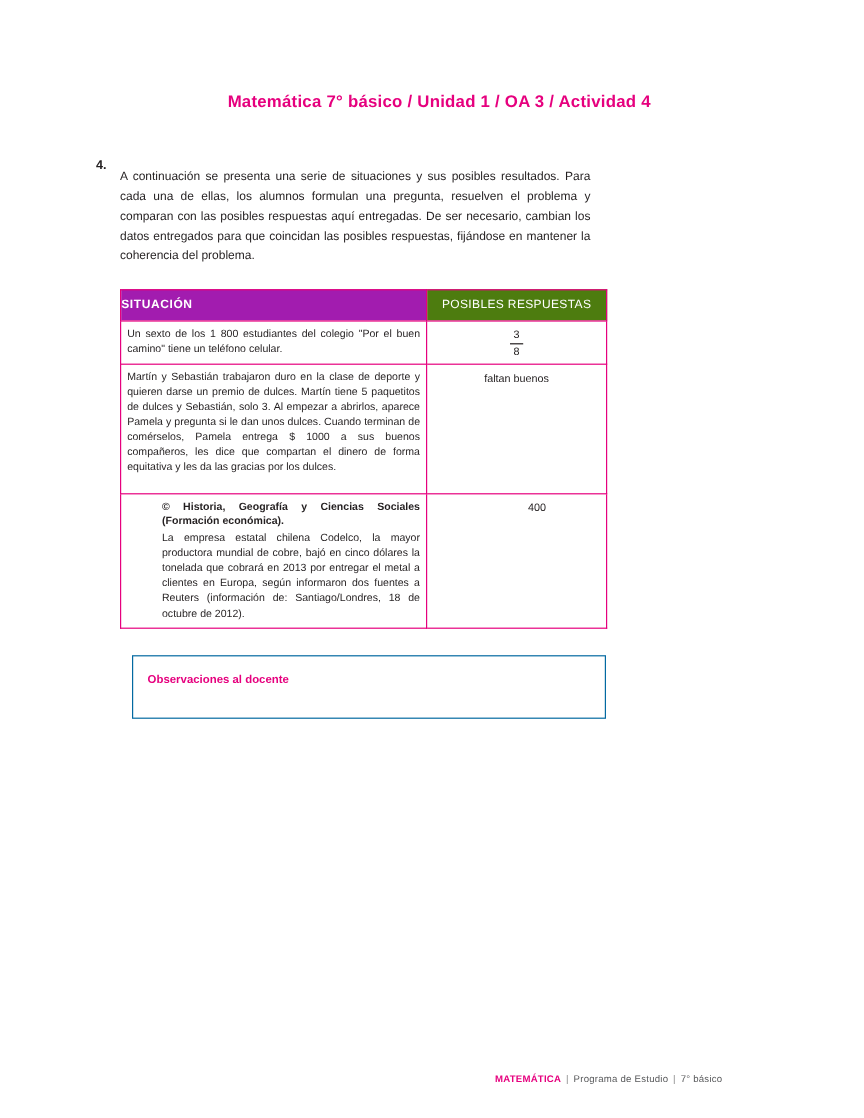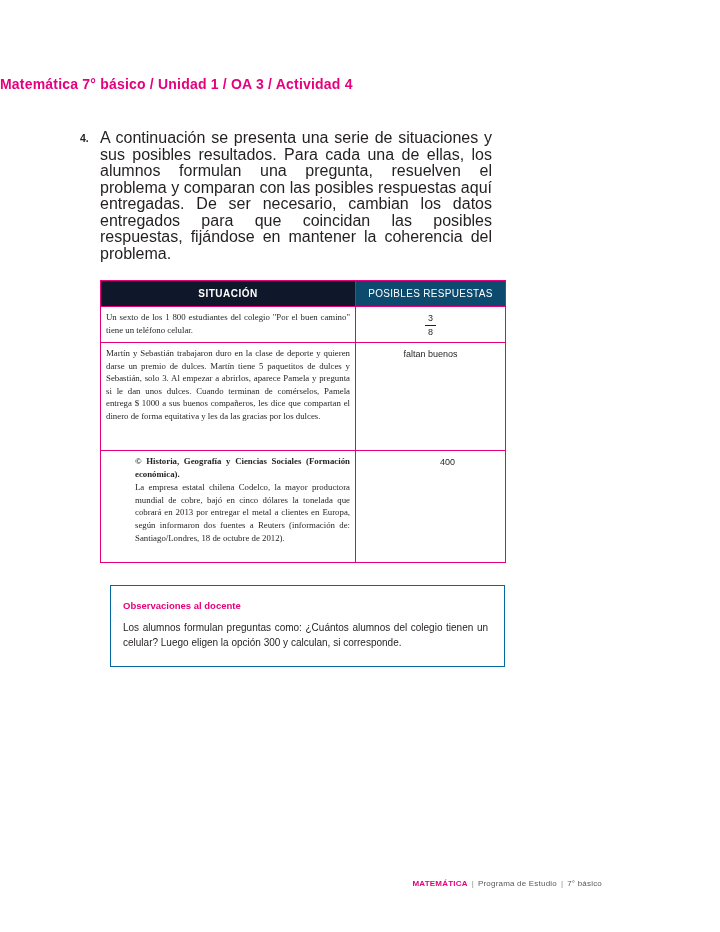--- a/index.html
+++ b/index.html
@@ -7,41 +7,44 @@
   body {
     width: 720px; height: 932px;
     font-family: "Liberation Sans", sans-serif;
     color: #231f20;
     position: relative;
     overflow: hidden;
   }
   .page { width: 720px; height: 932px; position: relative; padding-top: 76px; }
 
   .title {
+    text-align: center;
     color: #e6007e;
     font-size: 14px;
     font-weight: bold;
     letter-spacing: 0.2px;
+    padding-left: 12px;
   }
 
   .content {
     display: flex;
     margin-top: 38px;
     padding-left: 80px;
   }
   .main-col { width: 425px; }
   .sidebar { width: 110px; margin-left: 22px; }
 
   .intro-row { display: flex; }
   .item-num { width: 20px; font-size: 10.5px; font-weight: bold; line-height: 16.5px; flex: none; }
   .intro-text {
     width: 392px;
-    font-size: 16px;
+    font-size: 10px;
     line-height: 16.5px;
     text-align: justify;
+    margin-top: 10px;
   }
 
   .sidebar-heading {
     color: #e6007e;
     font-size: 11.5px;
     line-height: 14px;
     margin-bottom: 7px;
   }
   .sidebar-note { font-size: 7.5px; line-height: 10px; color: #231f20; width: 90px; }
 
@@ -50,45 +53,44 @@
     margin-left: 20px;
     margin-top: 18px;
     table-layout: fixed;
     width: 405px;
   }
   table.sit-table th, table.sit-table td {
     border: 1px solid #e6007e;
   }
   th.col-sit {
     width: 255px;
-    background: #0f172a;
+    background: #a21caf;
     color: #ffffff;
     font-size: 10px;
     font-weight: bold;
     letter-spacing: 0.5px;
     height: 26px;
-    text-align: center;
+    text-align: left;
   }
   th.col-resp {
     width: 150px;
-    background: #0c4a6e;
+    background: #4d7c0f;
     color: #ffffff;
     font-size: 10px;
     font-weight: normal;
     letter-spacing: 0.3px;
     height: 26px;
     text-align: center;
   }
   td.sit-cell {
     font-size: 8.8px;
     line-height: 12.6px;
     padding: 4px 5px 5px 5px;
     vertical-align: top;
     text-align: justify;
-    font-family: Liberation Serif, serif;
   }
   td.resp-cell {
     font-size: 9px;
     vertical-align: top;
     text-align: center;
     padding-top: 6px;
   }
   .r3-title { font-weight: bold; display: block; margin-bottom: 1px; }
   .fraction { display: inline-flex; flex-direction: column; align-items: center; line-height: 11px; font-size: 9px; }
   .fraction .num { border-bottom: 1px solid #231f20; padding: 0 3px 1px 3px; }
@@ -108,21 +110,21 @@
     color: #e6007e;
     font-size: 9.5px;
     font-weight: bold;
     margin-bottom: 10px;
   }
   .obs-text { font-size: 10px; line-height: 14.5px; text-align: justify; }
 
   .footer {
     position: absolute;
     right: 118px;
-    bottom: 44px;
+    bottom: 28px;
     font-size: 8px;
     letter-spacing: 0.2px;
     color: #58595b;
   }
   .footer .brand { color: #e6007e; font-weight: bold; }
   .footer .sep { color: #8a8a8a; padding: 0 4px; }
 </style>
 </head>
 <body>
 
@@ -164,21 +166,20 @@
               <span class="r3-title">© Historia, Geografía y Ciencias Sociales (Formación económica).</span>
               <span>La empresa estatal chilena Codelco, la mayor productora mundial de cobre, bajó en cinco dólares la tonelada que cobrará en 2013 por entregar el metal a clientes en Europa, según informaron dos fuentes a Reuters (información de: Santiago/Londres, 18 de octubre de 2012).</span>
             </td>
             <td class="resp-cell">400</td>
           </tr>
         </tbody>
       </table>
 
       <div class="obs-box">
         <div class="obs-title">Observaciones al docente</div>
-        <p class="obs-text">Los alumnos formulan preguntas como: ¿Cuántos alumnos del colegio tienen un celular? Luego eligen la opción 300 y calculan, si corresponde.</p>
       </div>
 
     </div>
 
   </div>
 
   <div class="footer">
     <span class="brand">MATEMÁTICA</span><span class="sep">|</span><span>Programa de Estudio</span><span class="sep">|</span><span>7° básico</span>
   </div>
 

